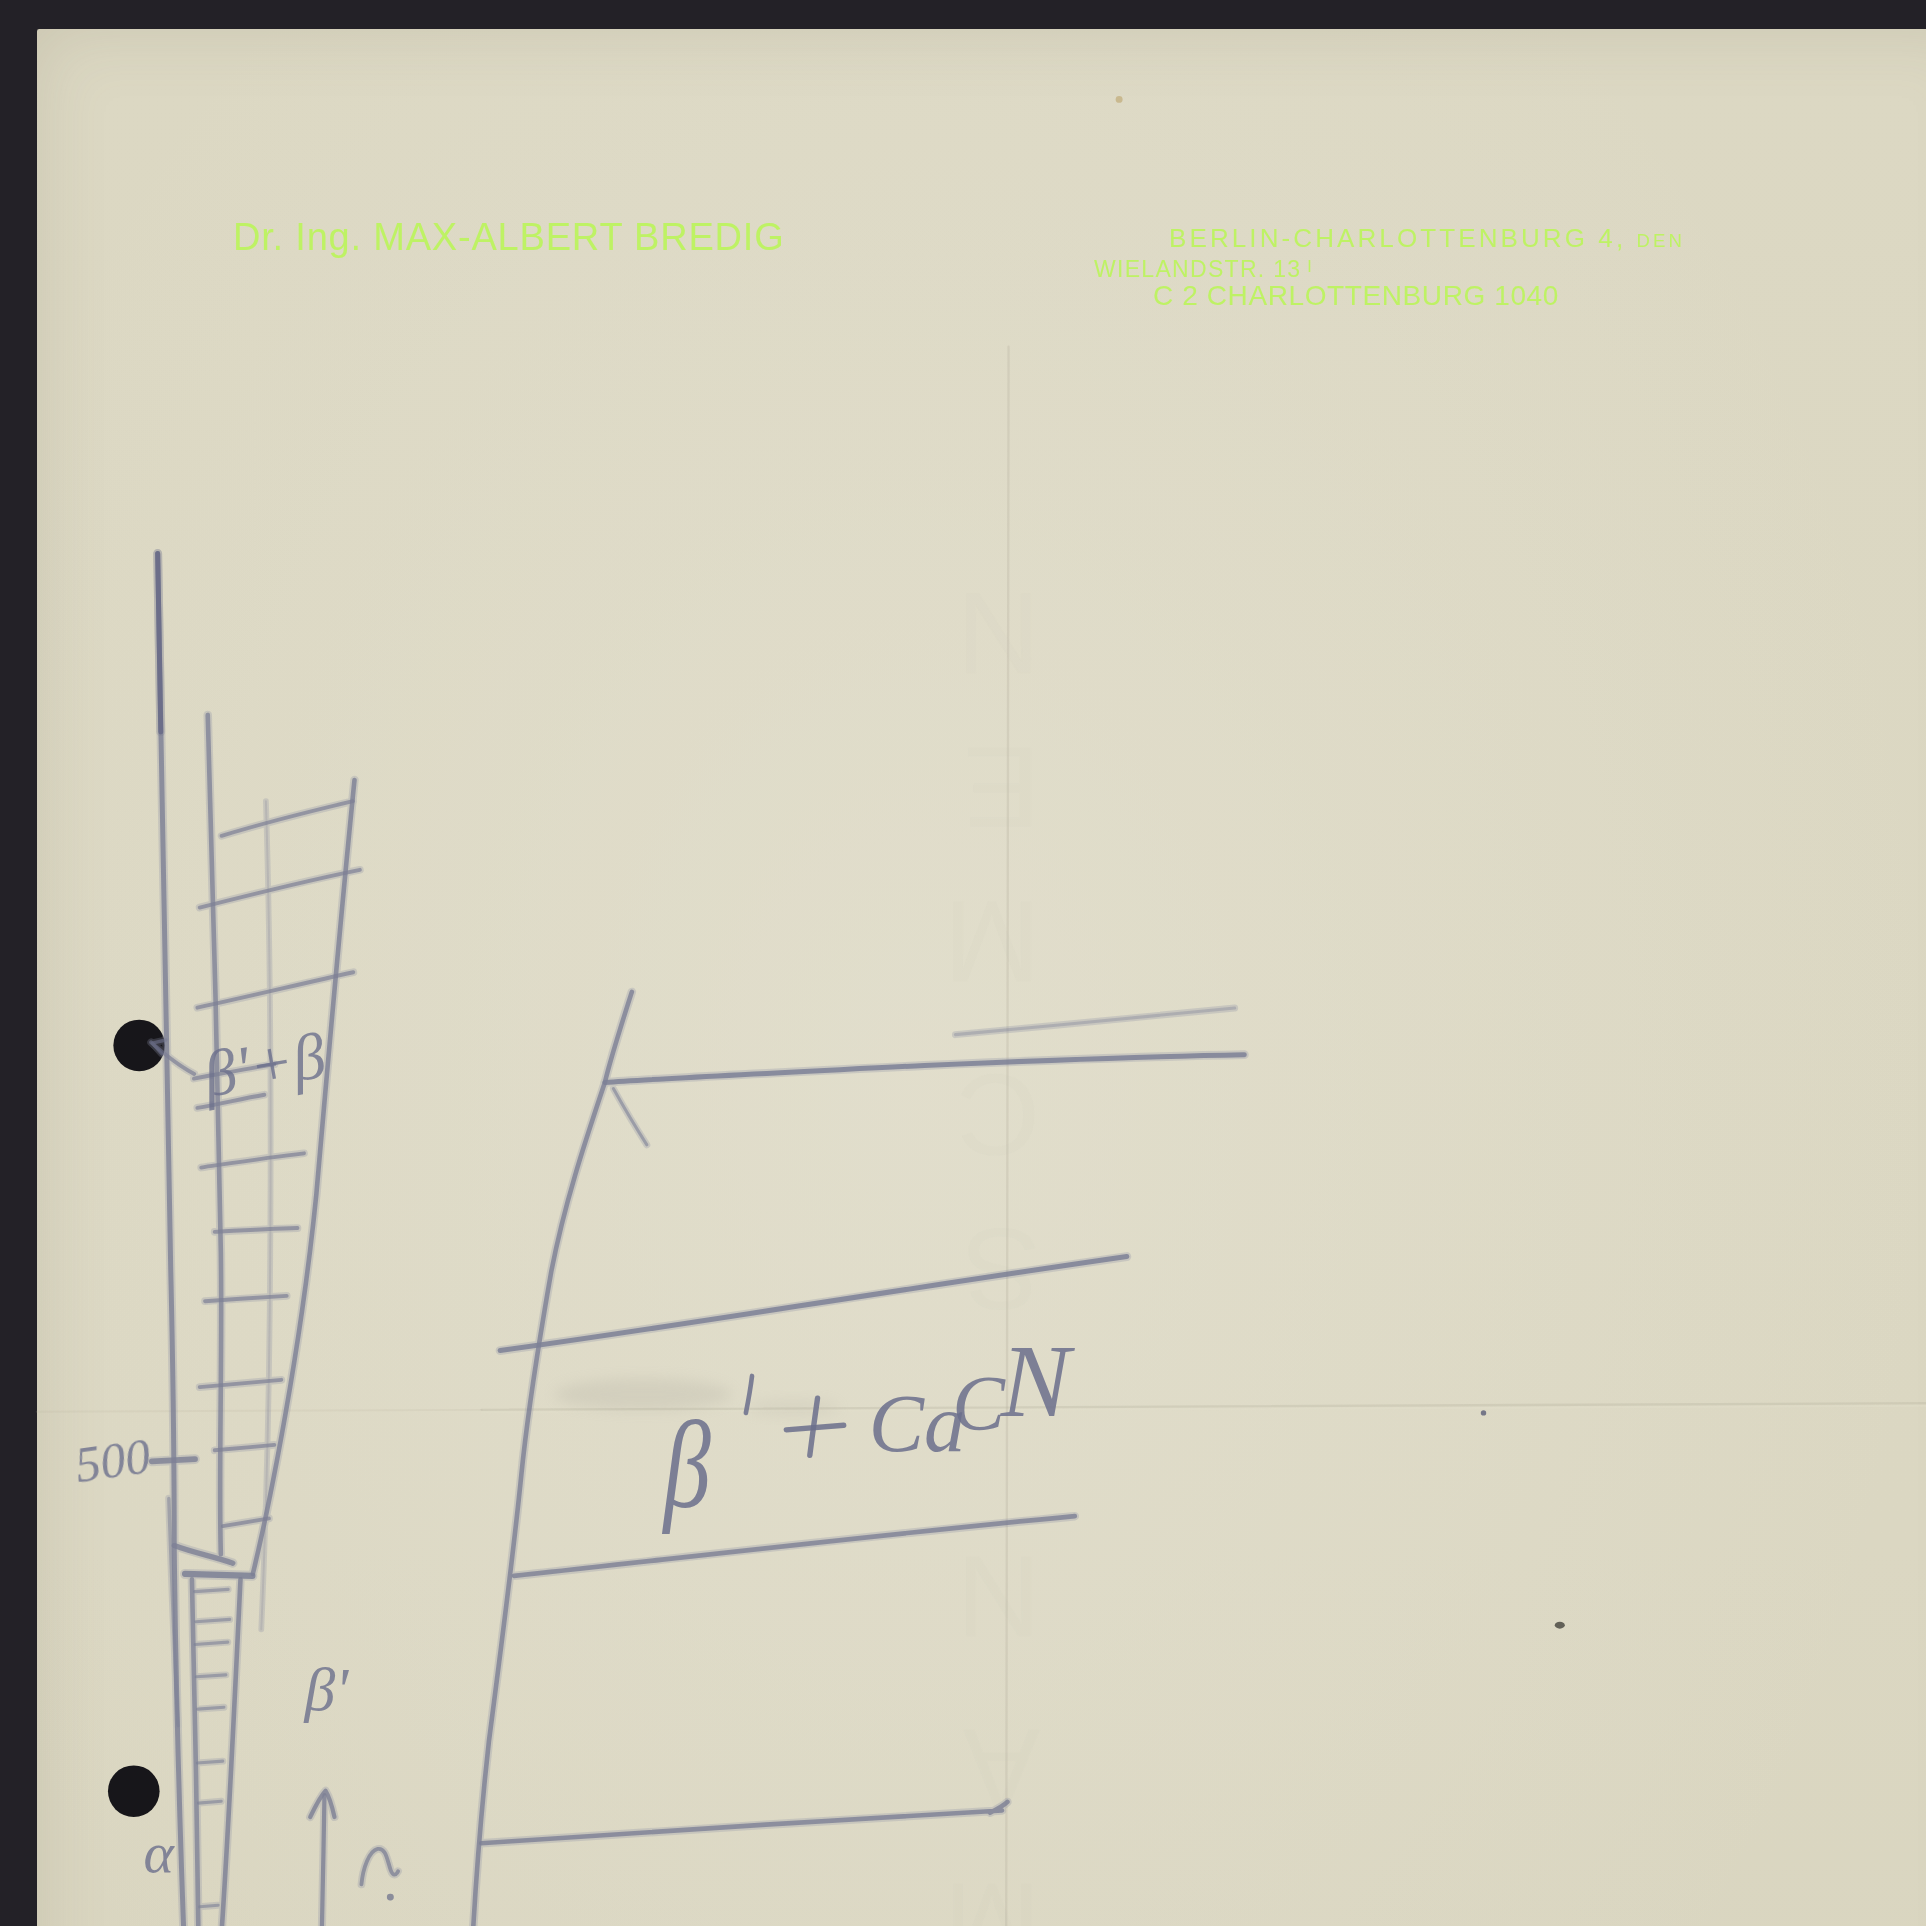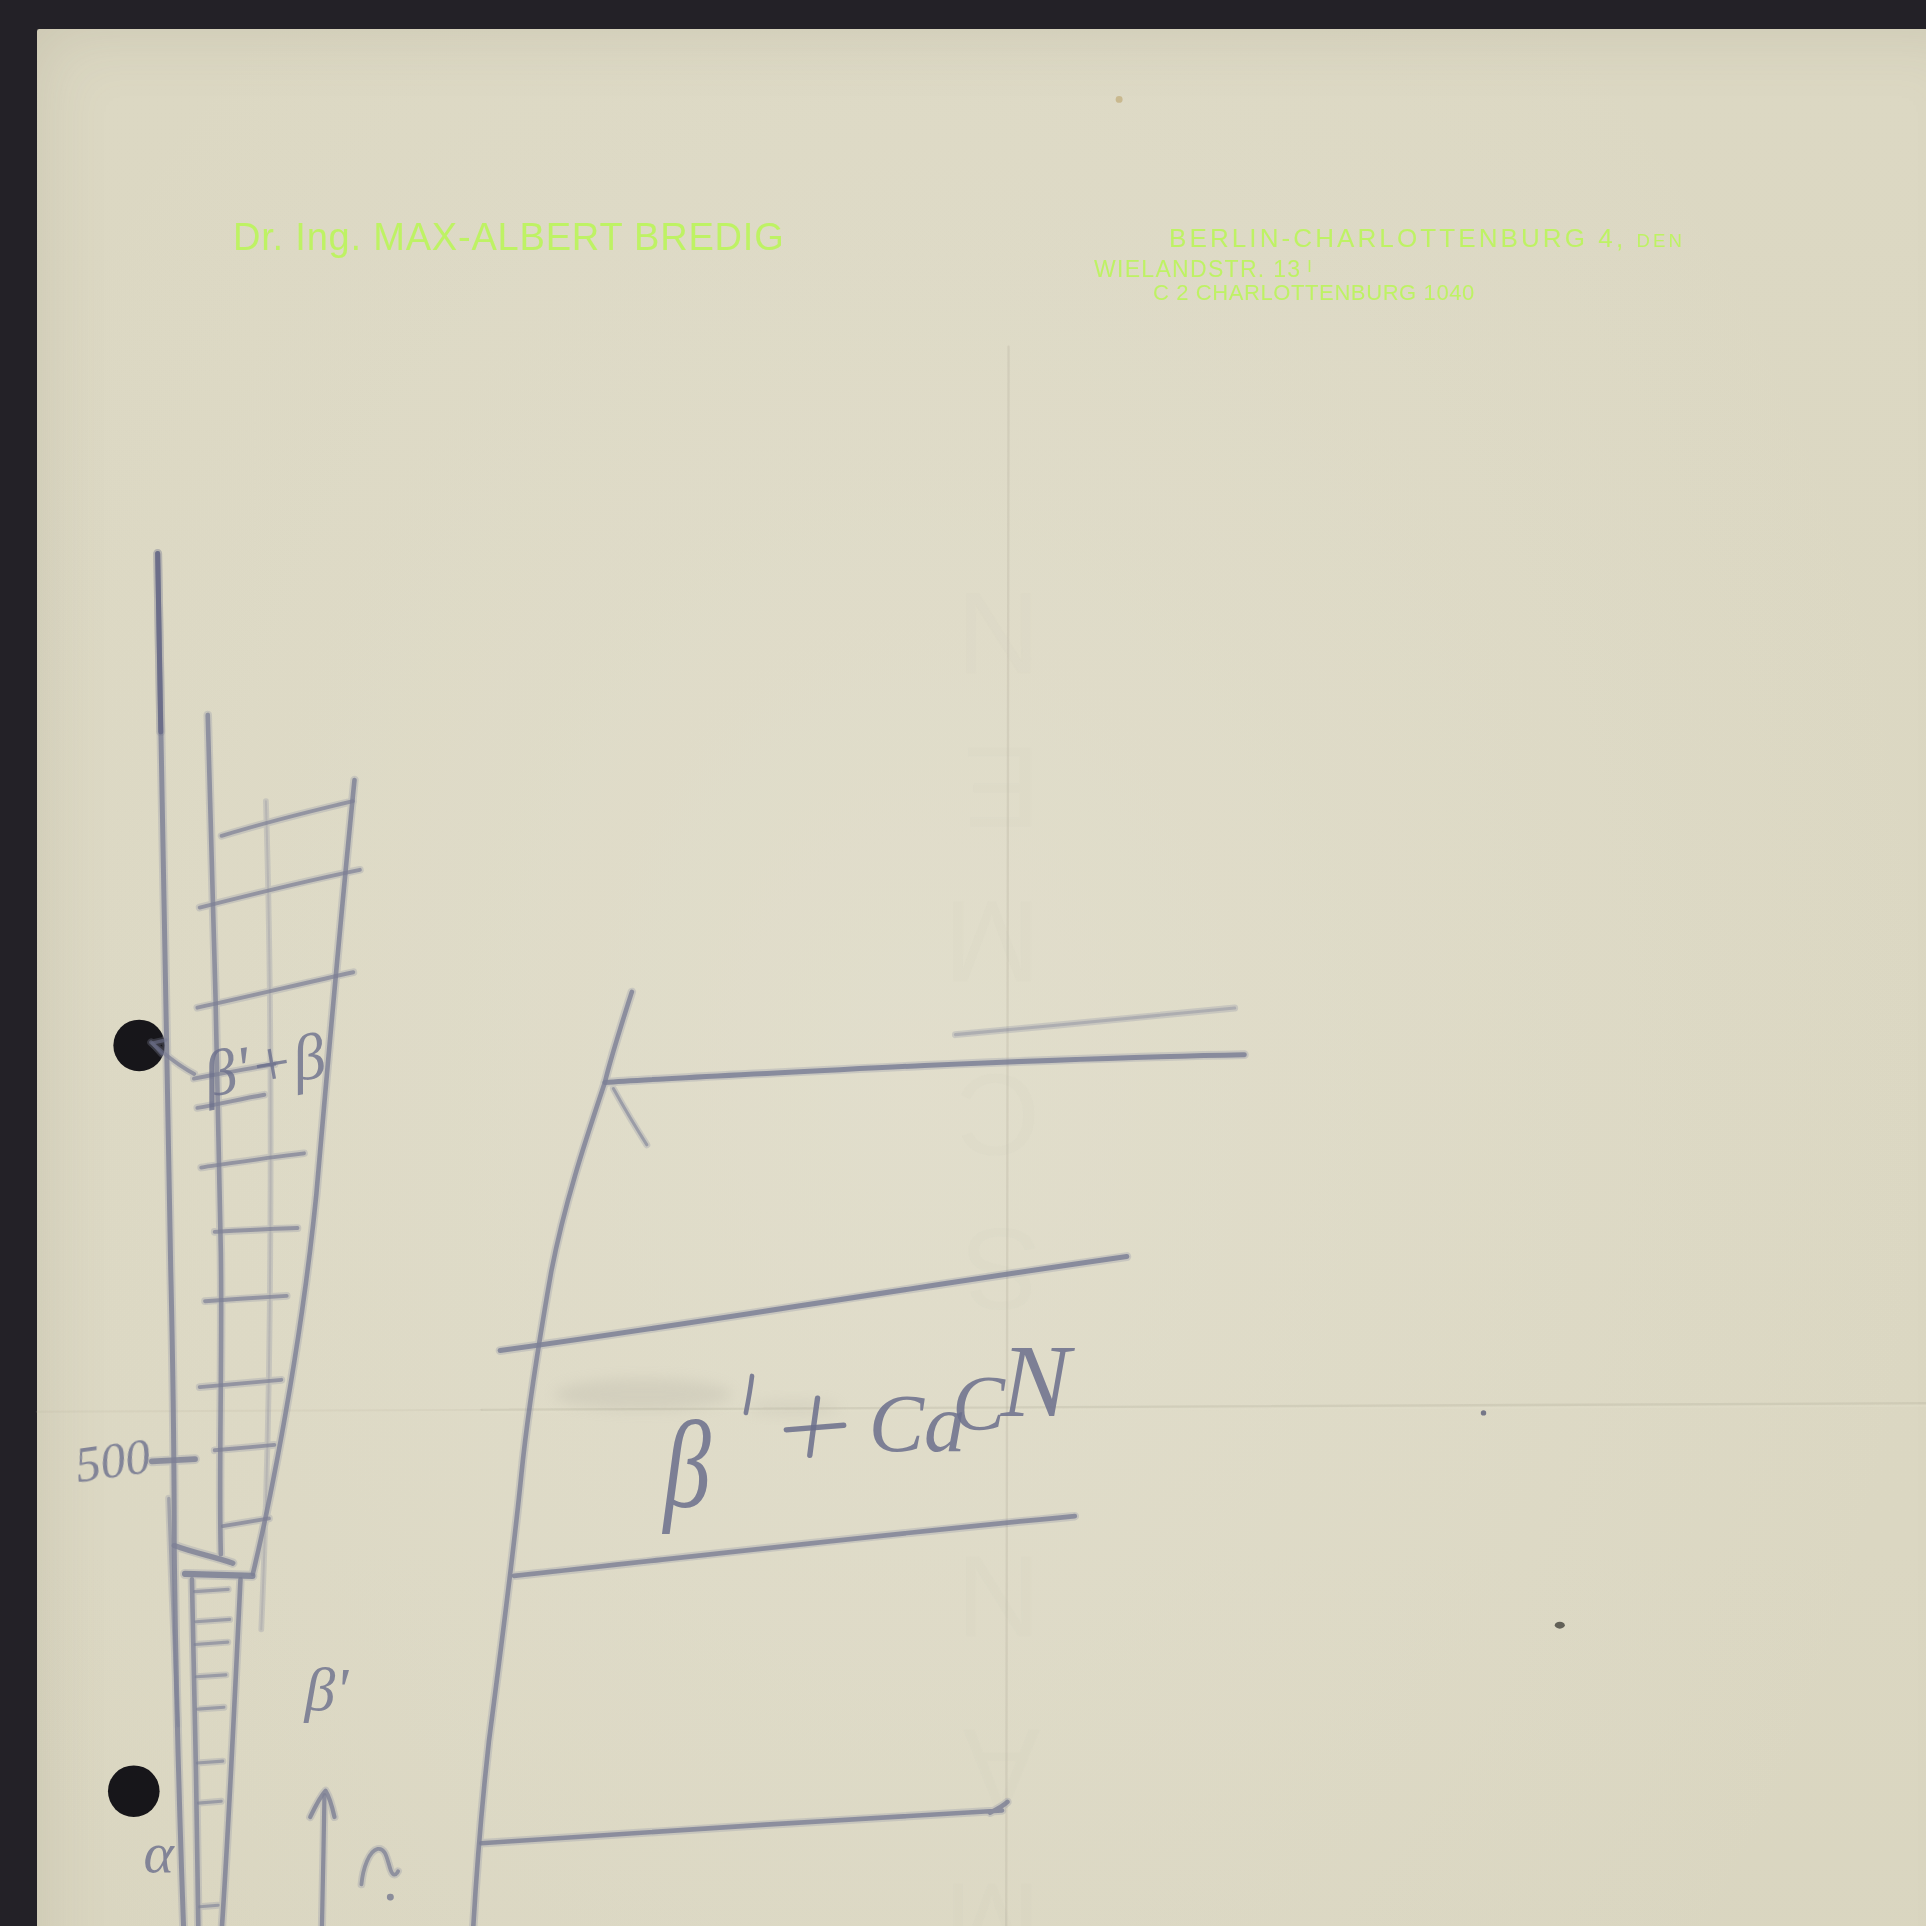--- a/index.html
+++ b/index.html
@@ -17,21 +17,21 @@
 <body>
 
 <div id="paper"></div>
 
 <div class="hdr" style="left:233px;top:216px;font-size:38px;letter-spacing:0.8px;">Dr. Ing. MAX-ALBERT BREDIG</div>
 
 <div class="hdr" style="left:1153px;top:223px;font-size:26px;letter-spacing:3.1px;margin-left:16px;">BERLIN-CHARLOTTENBURG 4, <span style="font-size:18.5px;">DEN</span></div>
 
 <div class="hdr" style="left:1094px;top:256px;font-size:23px;letter-spacing:1.3px;">WIELANDSTR. 13 <span style="font-size:16px;vertical-align:5.4px;">I</span></div>
 
-<div class="hdr" style="left:1153px;top:280px;font-size:22px;letter-spacing:0.6px;">C 2 CHARLOTTENBURG 1040</div>
+<div class="hdr" style="left:1153px;top:280px;font-size:28px;letter-spacing:0.6px;">C 2 CHARLOTTENBURG 1040</div>
 <svg id="sketch" width="2021" height="2827" viewBox="0 0 5246 7339" style="position:absolute;left:0;top:0;" fill="none" stroke-linecap="round" stroke-linejoin="round">
   <defs>
     <filter id="soft" x="-50%" y="-50%" width="200%" height="200%">
         <feGaussianBlur stdDeviation="16"></feGaussianBlur>
       </filter>
   </defs>
 
   <path d="M 1250,3660 L 5150,3642" stroke="#b3af9d" stroke-width="6" opacity="0.3"></path>
     <path d="M 95,3665 L 1250,3660" stroke="#b3af9d" stroke-width="5" opacity="0.15"></path>
   <path d="M 1250,3667 L 5150,3649" stroke="#e2dfcc" stroke-width="5" opacity="0.35"></path>

